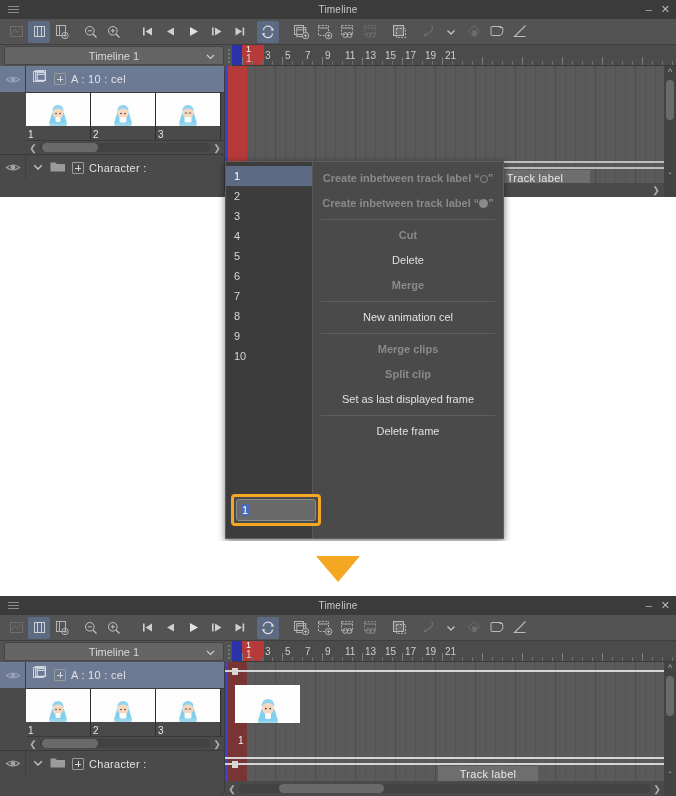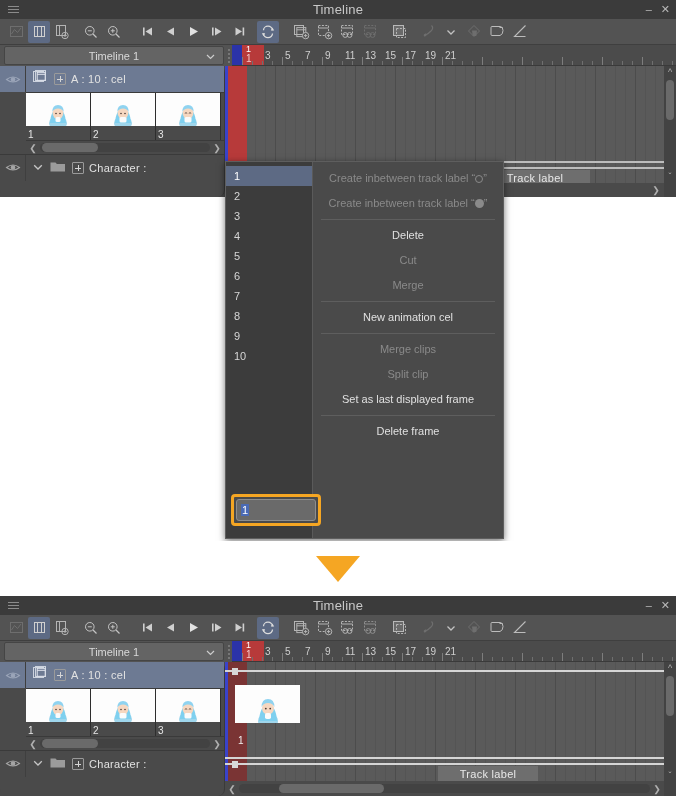--- a/index.html
+++ b/index.html
@@ -16,21 +16,21 @@
 
   .titlebar {
     position: relative; height: 19px; background: #3b3b3b;
     display: flex; align-items: center;
   }
   .hamburger { width: 26px; height: 19px; display: flex; flex-direction: column;
     justify-content: center; align-items: center; gap: 2px; }
   .hamburger i { display: block; width: 11px; height: 1px; background: #8b8b8b; }
   .title-text {
     position: absolute; left: 0; right: 0; text-align: center;
-    font-size: 13px; color: #c8c8c8; letter-spacing: .2px; pointer-events: none;
+    font-size: 10px; color: #c8c8c8; letter-spacing: .2px; pointer-events: none;
   }
   .win-btns { position: absolute; right: 6px; top: 0; height: 19px;
     display: flex; align-items: center; gap: 9px; }
   .win-btns span { font-size: 11px; color: #b9b9b9; line-height: 1; }
 
   .toolbar {
     height: 26px; background: #535353; display: flex; align-items: center;
     padding-left: 5px; gap: 1px; border-bottom: 1px solid #3f3f3f;
   }
   .tb { width: 22px; height: 22px; display: flex; align-items: center;
@@ -111,21 +111,21 @@
   .ctxmenu { position: absolute; background: #4a4a4a; border: 1px solid #5e5e5e;
              display: flex; box-shadow: 0 2px 7px rgba(0,0,0,.55); }
   .ctx-left { width: 87px; background: #3c3c3c; border-right: 1px solid #5a5a5a;
               position: relative; padding-top: 4px; }
   .ctx-left .num { height: 20px; line-height: 20px; padding-left: 8px;
                    font-size: 11px; color: #d5d5d5; }
   .ctx-left .num.sel { background: #5d6a84; color: #fff; }
   .ctx-right { width: 190px; padding: 4px 0; }
   .ctx-item { height: 25px; line-height: 25px; text-align: center;
               font-size: 11px; color: #e0e0e0; }
-  .ctx-item.dim { color: #8a8a8a; }
+  .ctx-item.dim { color: #8a8a8a; font-weight: bold; }
   .ctx-sep { height: 1px; background: #5e5e5e; margin: 3px 8px; }
   .circ-o { display: inline-block; width: 8px; height: 8px; border: 1px solid #8a8a8a;
             border-radius: 50%; vertical-align: -1px; }
   .circ-f { display: inline-block; width: 9px; height: 9px; background: #8a8a8a;
             border-radius: 50%; vertical-align: -1px; }
 
   .frame-input-wrap { position: absolute; border: 3px solid #f5a623; border-radius: 4px;
                       padding: 2px; background: #4a4a4a; }
   .frame-input { width: 80px; height: 22px; background: #6a6a6a; border: 1px solid #8e8e8e;
                  border-radius: 3px; display: flex; align-items: center; padding-left: 4px; }
@@ -567,22 +567,22 @@
         <div class="num">6</div>
         <div class="num">7</div>
         <div class="num">8</div>
         <div class="num">9</div>
         <div class="num">10</div>
       </div>
     <div class="ctx-right" id="ctxItems">
         <div class="ctx-item dim"><span>Create inbetween track label “</span><span class="circ-o"></span><span>”</span></div>
         <div class="ctx-item dim"><span>Create inbetween track label “</span><span class="circ-f"></span><span>”</span></div>
         <div class="ctx-sep"></div>
+        <div class="ctx-item dim">Cut</div>
         <div class="ctx-item">Delete</div>
-        <div class="ctx-item dim">Cut</div>
         <div class="ctx-item dim">Merge</div>
         <div class="ctx-sep"></div>
         <div class="ctx-item">New animation cel</div>
         <div class="ctx-sep"></div>
         <div class="ctx-item dim">Merge clips</div>
         <div class="ctx-item dim">Split clip</div>
         <div class="ctx-item">Set as last displayed frame</div>
         <div class="ctx-sep"></div>
         <div class="ctx-item">Delete frame</div>
       </div>

